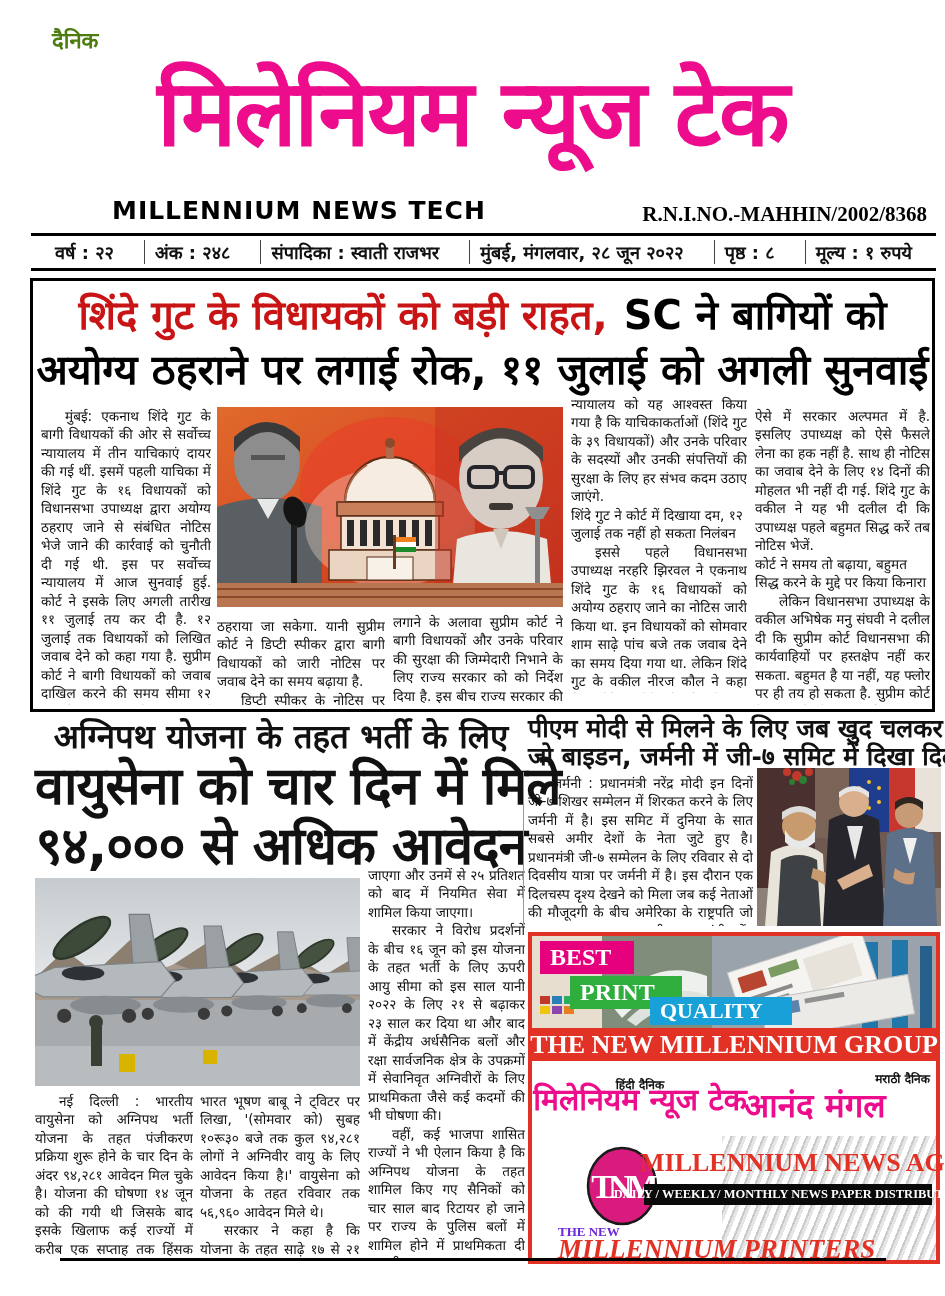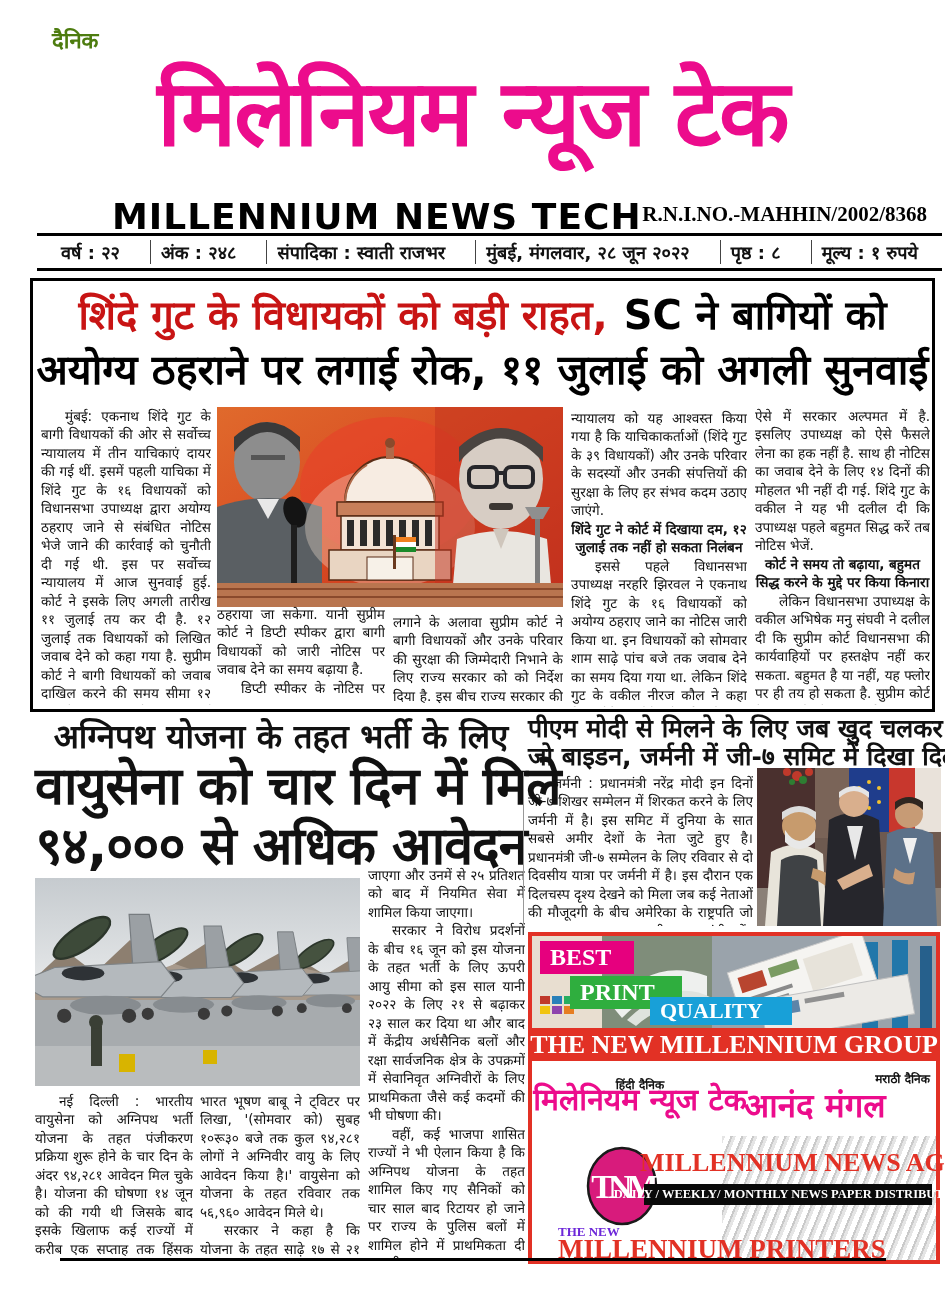--- a/index.html
+++ b/index.html
@@ -10,50 +10,50 @@
   }
   .abs { position:absolute; }
 
   
   .daily-label { left:52px; top:24px; font-size:22px; font-weight:bold; color:#4d7c0f; }
   .paper-title {
     left:0; right:0; top:44px; text-align:center;
     font-size:92px; line-height:140px; font-weight:800; color:#ec0c8c;
     letter-spacing:-2px; white-space:nowrap;
   }
-  .paper-sub { left:112px; top:196px; font-size:36px; font-weight:bold; letter-spacing:1px; color:#000; }
+  .paper-sub { left:112px; top:196px; font-size:25px; font-weight:bold; letter-spacing:1px; color:#000; }
   .rni { right:18px; top:202px; font-size:21px; font-weight:bold; font-family:"Liberation Serif", serif; color:#000; }
 
   
   .infobar {
-    left:37px; top:233px; width:905px; height:38px;
+    left:31px; top:233px; width:905px; height:38px;
     border-top:3px solid #000; border-bottom:3px solid #000;
     display:flex; align-items:center; justify-content:space-between;
     font-size:18px; font-weight:bold; padding:0 14px;
   }
   .infobar span { padding:0 10px; border-left:1px solid #444; white-space:nowrap; }
   .infobar span:first-child { border-left:none; }
 
   
   .leadbox { left:30px; top:278px; width:905px; height:434px; border:3px solid #000; background:#fff; }
   .lead-h1 { left:0; right:0; top:8px; text-align:center; white-space:nowrap;
     font-size:40px; line-height:52px; font-weight:bold; }
   .lead-h1 .red { color:#c81414; }
   .lead-h1 .blk { color:#000;margin-left:16px; }
   .lead-h2 { left:0; right:0; top:62px; text-align:center; white-space:nowrap;
     font-size:41px; line-height:54px; font-weight:bold; color:#000; }
   .bodytxt { font-size:13.6px; line-height:1.36; text-align:justify; overflow:hidden; }
   .bodytxt p { margin:0; }
   .ind { text-indent:24px; }
-  .subhead { font-weight:bold; text-align:center; text-indent:0; margin:2px 0; }
+  .subhead { font-weight:normal; text-align:left; text-indent:0; margin:2px 0; }
   .lead-c1 { left:8px;  top:126px; width:170px; height:298px; }
   .lead-img { left:184px; top:126px; width:346px; height:200px; background:#d0552c; overflow:hidden; }
-  .lead-c2 { left:184px; top:324px; width:168px; height:92px; }
+  .lead-c2 { left:184px; top:336px; width:168px; height:92px; }
   .lead-c3 { left:360px; top:332px; width:170px; height:92px; }
-  .lead-c4 { left:538px; top:128px; width:176px; height:298px; }
+  .lead-c4 { left:538px; top:114px; width:176px; height:298px; }
   .lead-c5 { left:722px; top:126px; width:175px; height:298px; }
 
   
   .air-kicker { left:35px; top:716px; width:492px; text-align:center;
     font-size:33px; line-height:42px; font-weight:bold; white-space:nowrap; }
   .air-h1 { left:35px; top:756px; width:492px; text-align:center;
     font-size:52px; line-height:60px; font-weight:900; white-space:nowrap; letter-spacing:-1px; }
   .air-h2 { left:35px; top:816px; width:492px; text-align:center;
     font-size:52px; line-height:60px; font-weight:900; white-space:nowrap; letter-spacing:-1px; }
   .jets { left:35px; top:878px; width:325px; height:208px; background:#aeb3b6; overflow:hidden; }
@@ -89,21 +89,21 @@
   .ad-papers-bg { left:190px; top:200px; width:214px; height:124px; opacity:.55;
     background:repeating-linear-gradient(112deg,#cfcfcf 0 3px,#ffffff 3px 8px,#9e9e9e 8px 10px); }
   .ad-agency { left:108px; top:212px; width:296px; text-align:center;
     font-family:"Liberation Serif", serif; font-weight:bold; font-size:26px; color:#e23125; white-space:nowrap; }
   .ad-dist { left:112px; top:248px; width:288px; height:21px; background:#0a0a0a;
     color:#fff; font-family:"Liberation Serif", serif; font-weight:bold; font-size:12.5px;
     display:flex; align-items:center; justify-content:center; white-space:nowrap; }
   .ad-thenew { left:26px; top:288px; font-size:13px; font-weight:bold;
     font-family:"Liberation Serif", serif; color:#6d28d9; }
   .ad-printers { left:26px; top:298px; width:360px; font-family:"Liberation Serif", serif;
-    font-weight:bold; font-size:27px; color:#e23125; white-space:nowrap; }
+    font-weight:bold; font-size:27px; color:#e23125; white-space:nowrap;font-style:italic; }
   .ad-logo { left:50px; top:210px; width:80px; height:80px; }
 
   .bottom-rule { left:60px; top:1258px; width:826px; height:3px; background:#000; }
 </style>
 </head>
 <body>
 
 <div class="page">
 
   <div class="abs daily-label">दैनिक</div>

